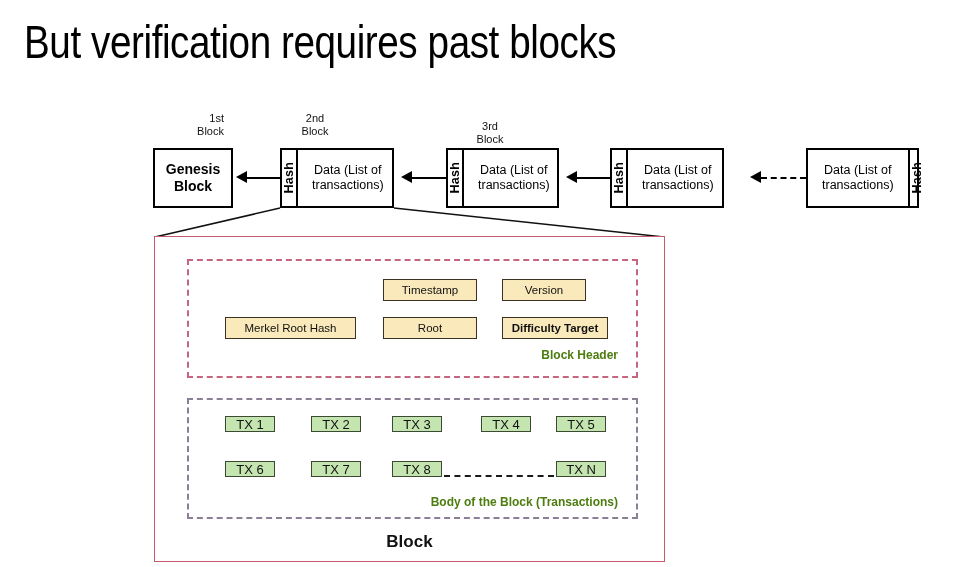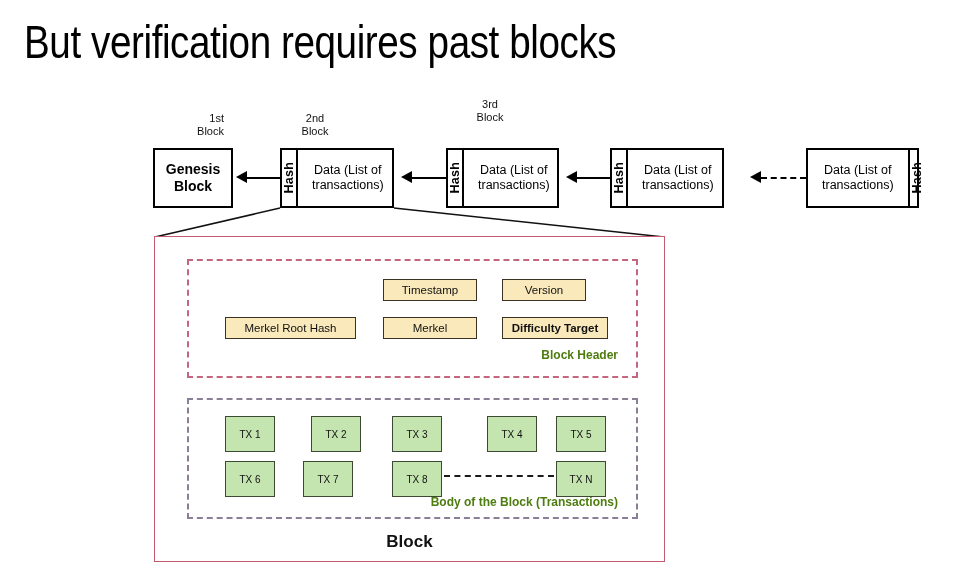--- a/index.html
+++ b/index.html
@@ -177,22 +177,22 @@
     white-space: nowrap;
   }
 
   
   .tx {
     position: absolute;
     box-sizing: border-box;
     background: #c5e5b0;
     border: 1.6px solid #3c4a33;
     width: 50px;
-    height: 36px;
-    font-size: 10px;
+    height: 16px;
+    font-size: 13px;
     font-weight: 400;
     color: #111;
     display: flex;
     align-items: center;
     justify-content: center;
   }
   #tx-dash {
     position: absolute;
     border-top: 2px dashed #1a1a1a;
     height: 0;
@@ -202,21 +202,21 @@
 <body>
 
 <div id="page-title">But verification requires past blocks</div>
 
 <div id="chain">
 
   <div class="blk-label" style="left:162px; top:112px; width:62px;text-align:right;">1st
 Block</div>
   <div class="blk-label" style="left:284px; top:112px; width:62px;">2nd
 Block</div>
-  <div class="blk-label" style="left:459px; top:98px; width:62px;">3rd
+  <div class="blk-label" style="left:459px; top:120px; width:62px;">3rd
 Block</div>
   <div class="blk-label" style="left:627px; top:112px; width:62px;margin-top:36px;">4th
 Block</div>
 
   <div class="blk" style="left:153px; top:148px; width:80px; height:60px;">
     <div class="cell-genesis">Genesis
 Block</div>
   </div>
 
   <div class="arrow" style="left:247px; top:177px; width:33px;"></div>
@@ -268,35 +268,35 @@
   <line x1="280" y1="208" x2="155" y2="237" stroke="#111" stroke-width="1.6"></line>
   <line x1="394" y1="208" x2="664" y2="237" stroke="#111" stroke-width="1.6"></line>
 </svg>
 
 <div id="block-outer">
 
   <div class="dashed-group" id="header-group">
     <div class="hfield" style="left:194px; top:18px;  width:94px;">Timestamp</div>
     <div class="hfield" style="left:313px; top:18px;  width:84px;">Version</div>
     <div class="hfield" style="left:36px;  top:56px;  width:131px;">Merkel Root Hash</div>
-    <div class="hfield" style="left:194px; top:56px;  width:94px;">Merkel</div>
+    <div class="hfield" style="left:194px; top:56px;  width:94px;">Root</div>
     <div class="hfield" style="left:313px; top:56px;  width:106px;font-weight:bold;">Difficulty Target</div>
 
     <div class="group-caption" style="right:18px; bottom:14px;">Block Header</div>
   </div>
 
   <div class="dashed-group" id="body-group">
     <div class="tx" style="left:36px;  top:16px;">TX 1</div>
     <div class="tx" style="left:122px; top:16px;">TX 2</div>
     <div class="tx" style="left:203px; top:16px;">TX 3</div>
-    <div class="tx" style="left:298px; top:16px;">TX 4</div>
+    <div class="tx" style="left:292px; top:16px;">TX 4</div>
     <div class="tx" style="left:367px; top:16px;">TX 5</div>
 
     <div class="tx" style="left:36px;  top:61px;">TX 6</div>
-    <div class="tx" style="left:114px; top:61px;">TX 7</div>
+    <div class="tx" style="left:122px; top:61px;">TX 7</div>
     <div class="tx" style="left:203px; top:61px;">TX 8</div>
     <div class="tx" style="left:367px; top:61px;">TX N</div>
 
     <div id="tx-dash" style="left:255px; top:75px; width:110px;"></div>
 
     <div class="group-caption" style="right:18px; bottom:8px;">Body of the Block (Transactions)</div>
   </div>
 
   <div id="block-caption">Block</div>
 </div>

